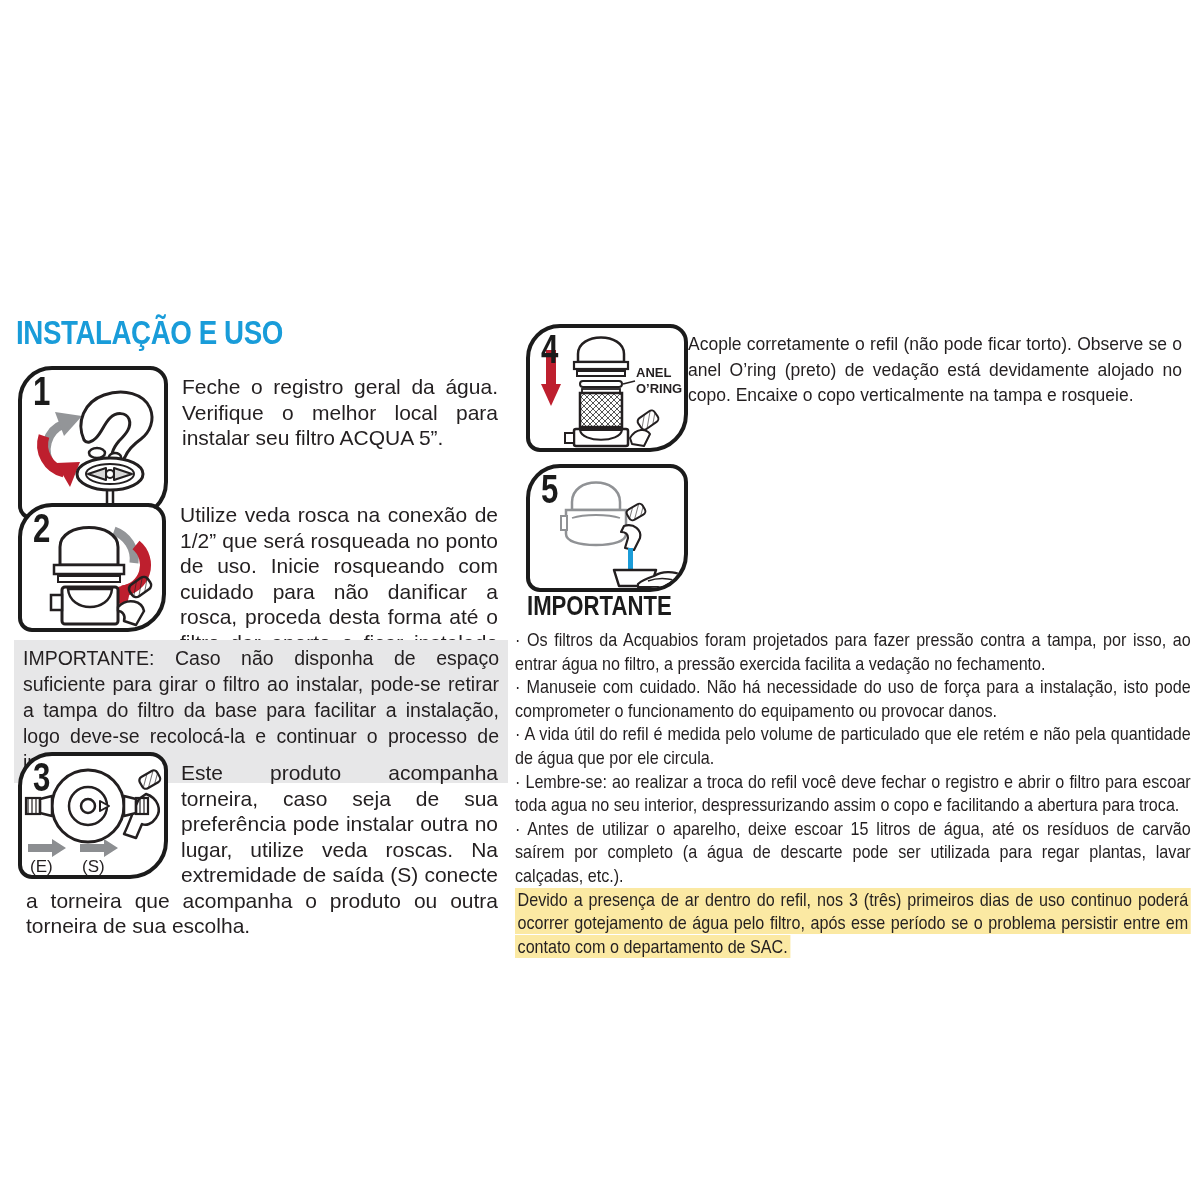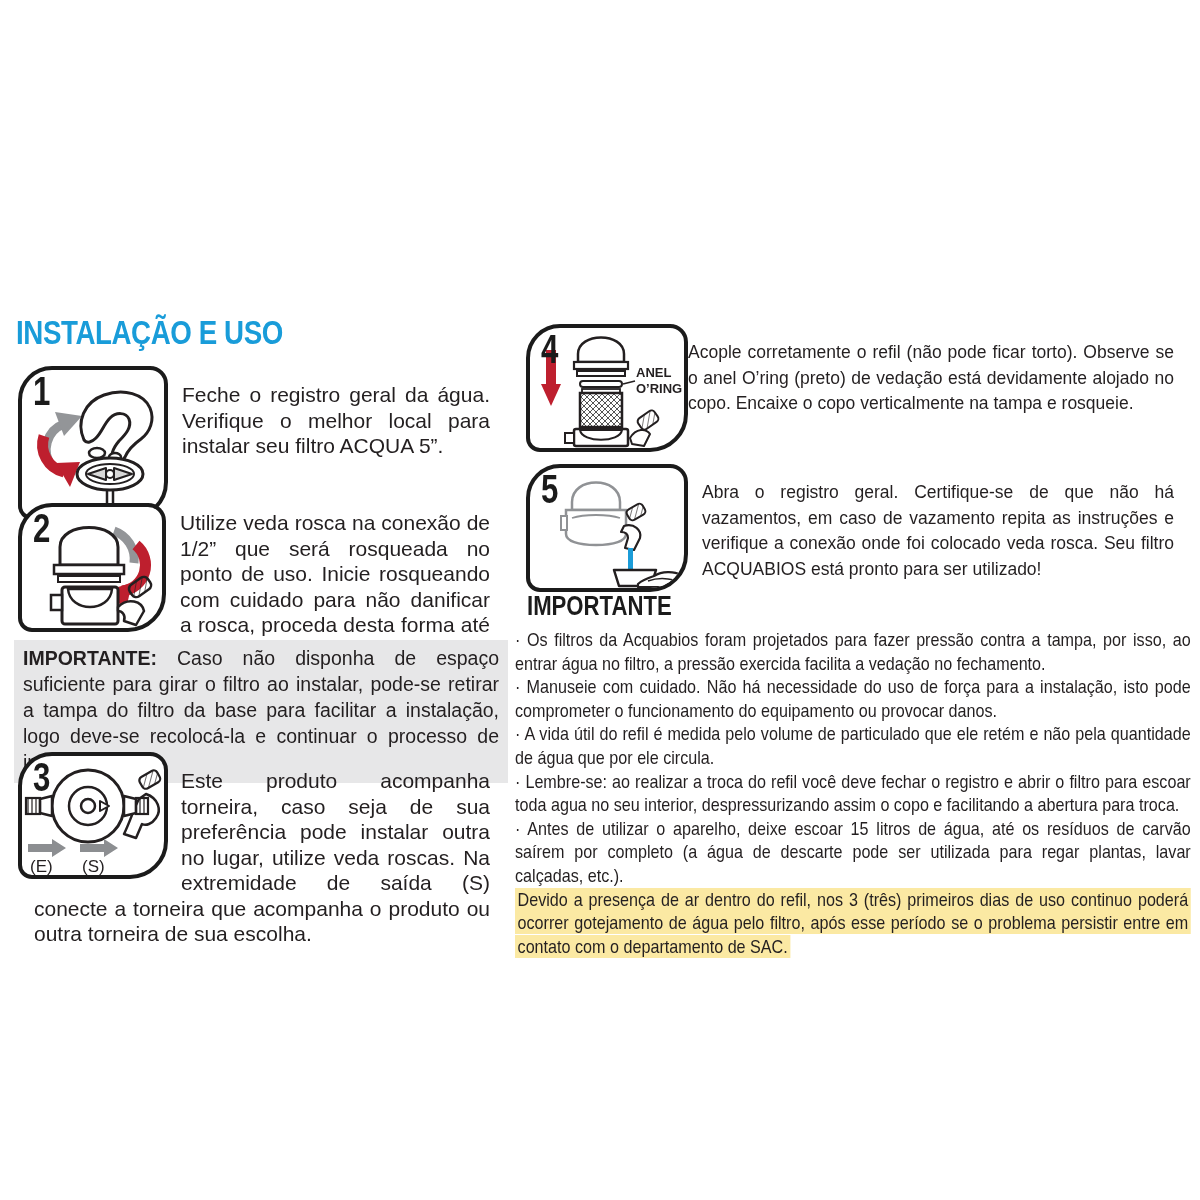--- a/index.html
+++ b/index.html
@@ -21,41 +21,41 @@
     border:4px solid #1b1b1b; border-radius:34px 18px 38px 14px;
     box-sizing:border-box; overflow:hidden;
   }
   .sbox svg { display:block; width:100%; height:100%; }
   .snum {
     position:absolute; top:0; left:11px;
     font-size:40px; font-weight:800; line-height:1.05; color:#1b1b1b;
     transform:scaleX(.78); transform-origin:left top;
   }
   .stext { text-align:justify; }
-  .stext p { margin:16px; }
+  .stext p { margin:8px; }
   .ltext { font-size:21px; line-height:25.5px; }
   .rtext { font-size:17.5px; line-height:25.5px; }
 
   #step1 { left:18px; top:366px; width:488px; }
   #step1 .sbox { width:150px; height:154px; margin-right:14px; }
   #step2 { left:18px; top:494px; width:488px; }
   #step2 .sbox { width:148px; height:129px; margin-right:14px; margin-top:9px; }
   #step3 { left:18px; top:752px; width:488px; }
   #step3 .sbox { width:150px; height:127px; margin-right:13px; margin-bottom:4px; }
   #step4 { left:526px; top:324px; width:664px; }
   #step4 .sbox { width:162px; height:128px; }
   #step5 { left:526px; top:464px; width:664px; }
   #step5 .sbox { width:162px; height:128px; margin-right:14px; }
 
   .note {
     position:absolute; left:14px; top:640px; width:494px; box-sizing:border-box;
     background:#E7E7E8; padding:5px 9px 8px 9px;
     font-size:19.5px; line-height:26px; text-align:justify;
   }
-  .note b { font-weight:700; }
+  .note b { font-weight:400; }
 
   .imp-head {
     position:absolute; left:527px; top:591px;
     font-size:27px; font-weight:800; color:#1b1b1b; white-space:nowrap;
     transform:scaleX(.82); transform-origin:left top;
   }
 
   .bullets {
     position:absolute; left:515px; top:628px; width:795px;
     font-size:19px; line-height:23.6px; text-align:justify;
@@ -264,23 +264,20 @@
         <g>
           <polygon points="84,102 126,102 121,118 89,118" fill="#fff" stroke="#231F20" stroke-width="2.5" stroke-linejoin="round"></polygon>
         </g>
         <g>
           <path d="M124,108 C132,103 144,103 151,107 L153,107 L153,119 L108,119 L108,116 C112,112 118,110 124,108 Z" fill="#fff" stroke="#231F20" stroke-width="2.2" stroke-linejoin="round"></path>
           <path d="M118,113 C126,110 136,110 144,112" fill="none" stroke="#231F20" stroke-width="1.5"></path>
         </g>
       </svg>
       <div class="snum">5</div>
     </div>
-    <div class="stext rtext">
-      <p>Abra o registro geral. Certifique-se de que não há vazamentos, em caso de vazamento repita as instruções e verifique a conexão onde foi colocado veda rosca. Seu filtro ACQUABIOS está pronto para ser utilizado!</p>
-    </div>
   </div>
 
   <div class="imp-head">IMPORTANTE</div>
 
   <div class="bullets">
     <p>· Os filtros da Acquabios foram projetados para fazer pressão contra a tampa, por isso, ao entrar água no filtro, a pressão exercida facilita a vedação no fechamento.</p>
     <p>· Manuseie com cuidado. Não há necessidade do uso de força para a instalação, isto pode comprometer o funcionamento do equipamento ou provocar danos.</p>
     <p>· A vida útil do refil é medida pelo volume de particulado que ele retém e não pela quantidade de água que por ele circula.</p>
     <p>· Lembre-se: ao realizar a troca do refil você deve fechar o registro e abrir o filtro para escoar toda agua no seu interior, despressurizando assim o copo e facilitando a abertura para troca.</p>
     <p>· Antes de utilizar o aparelho, deixe escoar 15 litros de água, até os resíduos de carvão saírem por completo (a água de descarte pode ser utilizada para regar plantas, lavar calçadas, etc.).</p>

